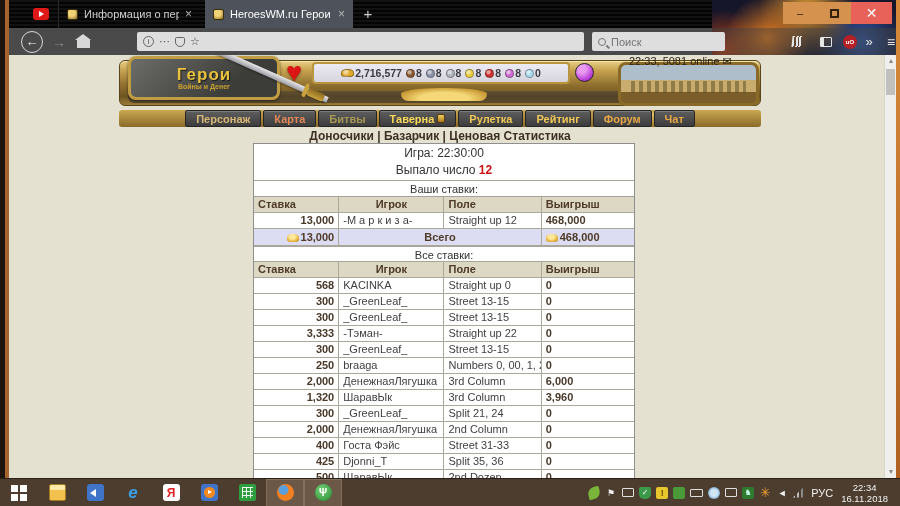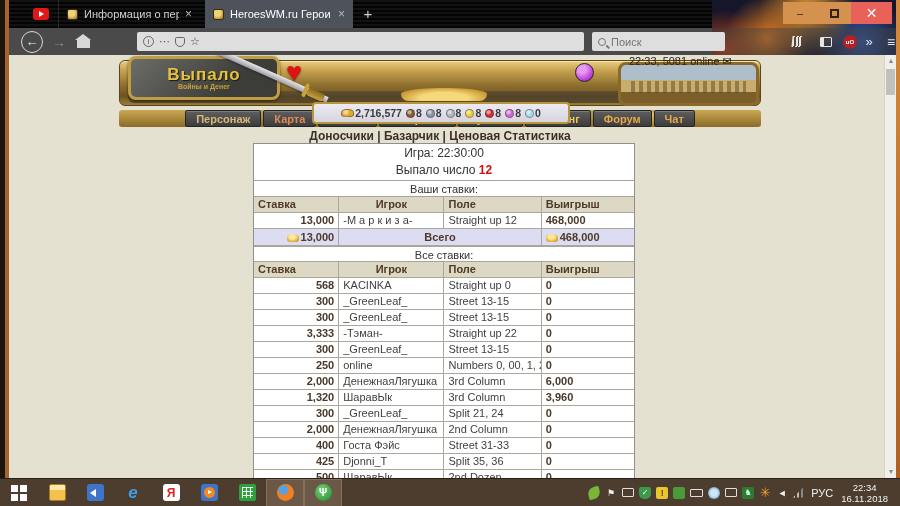--- a/index.html
+++ b/index.html
@@ -88,21 +88,21 @@
     background:linear-gradient(135deg,#6c6c68,#3c3c38 70%); border:3px solid #c09c44; box-shadow:0 1px 3px rgba(0,0,0,.5);
     display:flex; flex-direction:column; align-items:center; justify-content:center; }
   .logo-title { color:#e8c23e; font-size:17px; font-weight:bold; letter-spacing:1px; text-shadow:1px 1px 1px #1a1a18; line-height:16px; }
   .logo-sub { color:#c9a232; font-size:7px; font-weight:bold; }
   .sword { position:absolute; left:196px; top:16px; width:128px; height:6px; z-index:5; transform:rotate(24deg);
     background:linear-gradient(to bottom,#e8e8ea,#9a9aa2); border-radius:3px 0 0 3px; box-shadow:0 1px 2px rgba(0,0,0,.4); }
   .sword::after { content:""; position:absolute; right:22px; top:-4px; width:4px; height:14px; background:#caa23c; border-radius:2px; }
   .sword::before { content:""; position:absolute; right:4px; top:-1px; width:18px; height:8px; background:linear-gradient(#8a6a20,#caa23c); border-radius:3px; }
   .heart { position:absolute; left:277px; top:2px; font-size:27px; color:#dd1414; z-index:6; text-shadow:0 1px 2px rgba(60,0,0,.6); }
   .res-panel { position:absolute; left:303px; top:7px; width:258px; height:22px; z-index:6; border-radius:4px;
-    background:linear-gradient(#eceaf2,#d6d4dc); border:2px solid #b8953e; display:flex; align-items:center; justify-content:center; gap:4px; padding:0 4px;margin-top:40px; }
+    background:linear-gradient(#eceaf2,#d6d4dc); border:2px solid #b8953e; display:flex; align-items:center; justify-content:center; gap:4px; padding:0 4px; }
   .res-item { display:flex; align-items:center; gap:1px; font-size:10.5px; color:#3a3a44; font-weight:bold; }
   .res-icon { width:9px; height:9px; border-radius:50%; border:1px solid rgba(0,0,0,.35); flex:none; }
   .res-gold { width:13px; height:8px; border-radius:45% 45% 30% 30%; }
   .orb { position:absolute; left:566px; top:8px; width:19px; height:19px; border-radius:50%; z-index:6;
     background:radial-gradient(circle at 35% 30%, #e89af0 0 25%, #b63ad6 70%, #7a1896); border:1px solid #2a2a2a; }
   .castle { position:absolute; left:609px; top:7px; width:141px; height:44px; z-index:6; border:3px solid #8a6a28; border-radius:8px;
     background:linear-gradient(to bottom,#aebecb 0 40%,#c9ad6e 40% 72%,#7c5e2a 72%); overflow:hidden; }
   .castle::after { content:""; position:absolute; left:10px; top:16px; width:115px; height:12px;
     background:repeating-linear-gradient(to right,#5a4a20 0 4px, transparent 4px 8px); opacity:.5; }
   .online-text { position:absolute; left:620px; top:0px; width:200px; font-size:11px; color:#2a2318; z-index:7; }
@@ -248,21 +248,21 @@
         <span class="ublock-ic">uO</span>
       </div>
     <div class="tb-item" style="left:850px;width:20px;font-size:13px;">»</div>
     <div class="tb-item" style="left:872px;width:20px;font-size:14px;">≡</div>
   </div>
 
   <div class="viewport">
     <div class="gh-bar"></div>
     <div class="gold-pile"></div>
     <div class="logo-plaque">
-      <span class="logo-title">Выпало</span>
+      <span class="logo-title">Герои</span>
       <span class="logo-sub">Войны и Денег</span>
     </div>
     <div class="sword"></div>
     <div class="heart">♥</div>
     <div class="res-panel">
         <span class="res-item">
           <span class="res-icon res-gold" style="background: radial-gradient(circle at 35% 30%, rgba(255, 255, 255, 0.533) 0px, rgba(255, 255, 255, 0.533) 20%, transparent 45%), rgb(224, 170, 48);"></span>
           <span class="res-val">2,716,577</span>
         </span>
         <span class="res-item">
@@ -403,21 +403,21 @@
               <td class="c-win">0</td>
             </tr>
             <tr>
               <td class="c-stake">300</td>
               <td class="c-player">_GreenLeaf_</td>
               <td class="c-field">Street 13-15</td>
               <td class="c-win">0</td>
             </tr>
             <tr>
               <td class="c-stake">250</td>
-              <td class="c-player">online</td>
+              <td class="c-player">braaga</td>
               <td class="c-field">Numbers 0, 00, 1, 2, 3</td>
               <td class="c-win">0</td>
             </tr>
             <tr>
               <td class="c-stake">2,000</td>
               <td class="c-player">ДенежнаяЛягушка</td>
               <td class="c-field">3rd Column</td>
               <td class="c-win">6,000</td>
             </tr>
             <tr>

